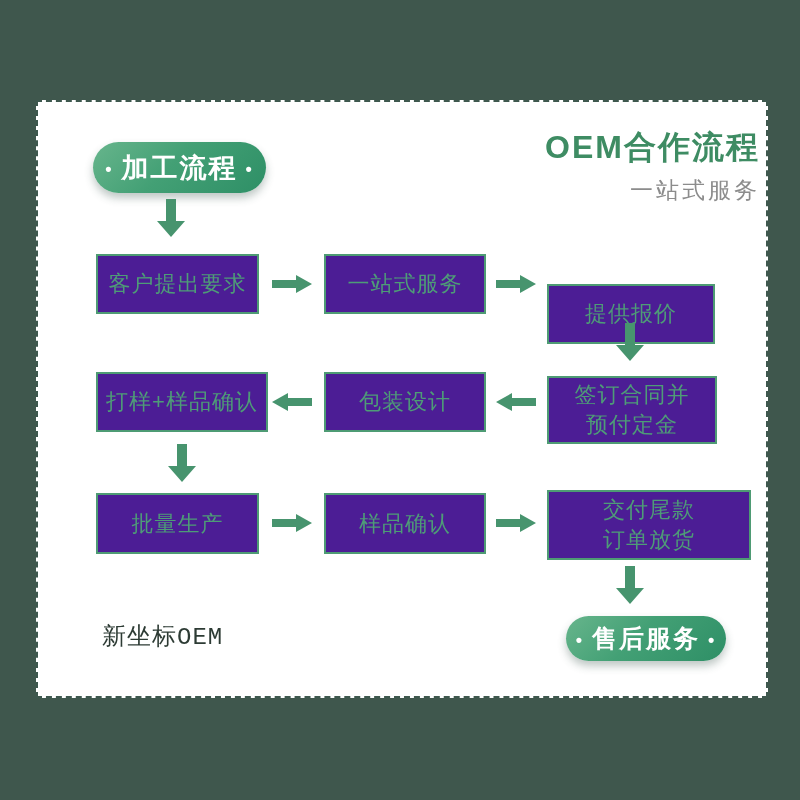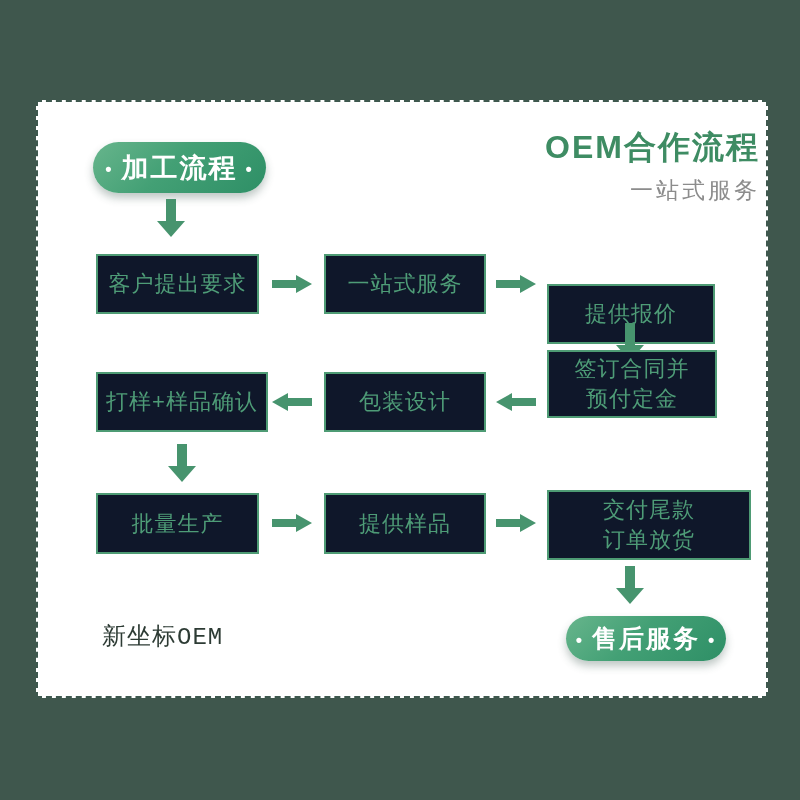--- a/index.html
+++ b/index.html
@@ -76,39 +76,39 @@
     margin-top: 10px;
     color: #8C8C8C;
     font-size: 23px;
     letter-spacing: 3px;
   }
   
   .fbox {
     position: absolute;
     box-sizing: border-box;
     border: 2px solid #4E9B74;
-    background: #0f172a;
+    background: #4c1d95;
     color: #4E9C77;
     font-size: 22px;
     letter-spacing: 1px;
     display: flex;
     flex-direction: column;
     align-items: center;
     justify-content: center;
     text-align: center;
     line-height: 1.35;
   }
   
   .b1 { left: 58px;  top: 152px; width: 163px; height: 60px; }
   .b2 { left: 286px; top: 152px; width: 162px; height: 60px; }
   .b3 { left: 509px; top: 152px; width: 168px; height: 60px; margin-top: 30px; }
   
   .b4 { left: 58px;  top: 270px; width: 172px; height: 60px; }
   .b5 { left: 286px; top: 270px; width: 162px; height: 60px; }
-  .b6 { left: 509px; top: 248px; width: 170px; height: 68px; }
+  .b6 { left: 509px; top: 274px; width: 170px; height: 68px; }
   
   .b7 { left: 58px;  top: 391px; width: 163px; height: 61px; }
   .b8 { left: 286px; top: 391px; width: 162px; height: 61px; }
   .b9 { left: 509px; top: 388px; width: 204px; height: 70px; }
   
   .arrow { position: absolute; }
   .arrow svg { display: block; }
   .arrow path { fill: #47946E; }
   .ar1 { left: 234px; top: 173px; }
   .ar2 { left: 458px; top: 173px; }
@@ -209,21 +209,21 @@
 
     <div class="fbox b7">
       <span>批量生产</span>
     </div>
     <div class="arrow ar3">
       <svg width="40" height="18" viewBox="0 0 40 18">
           <path d="M0 5 H24 V0 L40 9 L24 18 V13 H0 Z"></path>
         </svg>
     </div>
     <div class="fbox b8">
-      <span>提供样品</span>
+      <span>样品确认</span>
     </div>
     <div class="arrow ar4">
       <svg width="40" height="18" viewBox="0 0 40 18">
           <path d="M0 5 H24 V0 L40 9 L24 18 V13 H0 Z"></path>
         </svg>
     </div>
     <div class="fbox b9">
       <span>交付尾款</span>
       <span>订单放货</span>
     </div>

